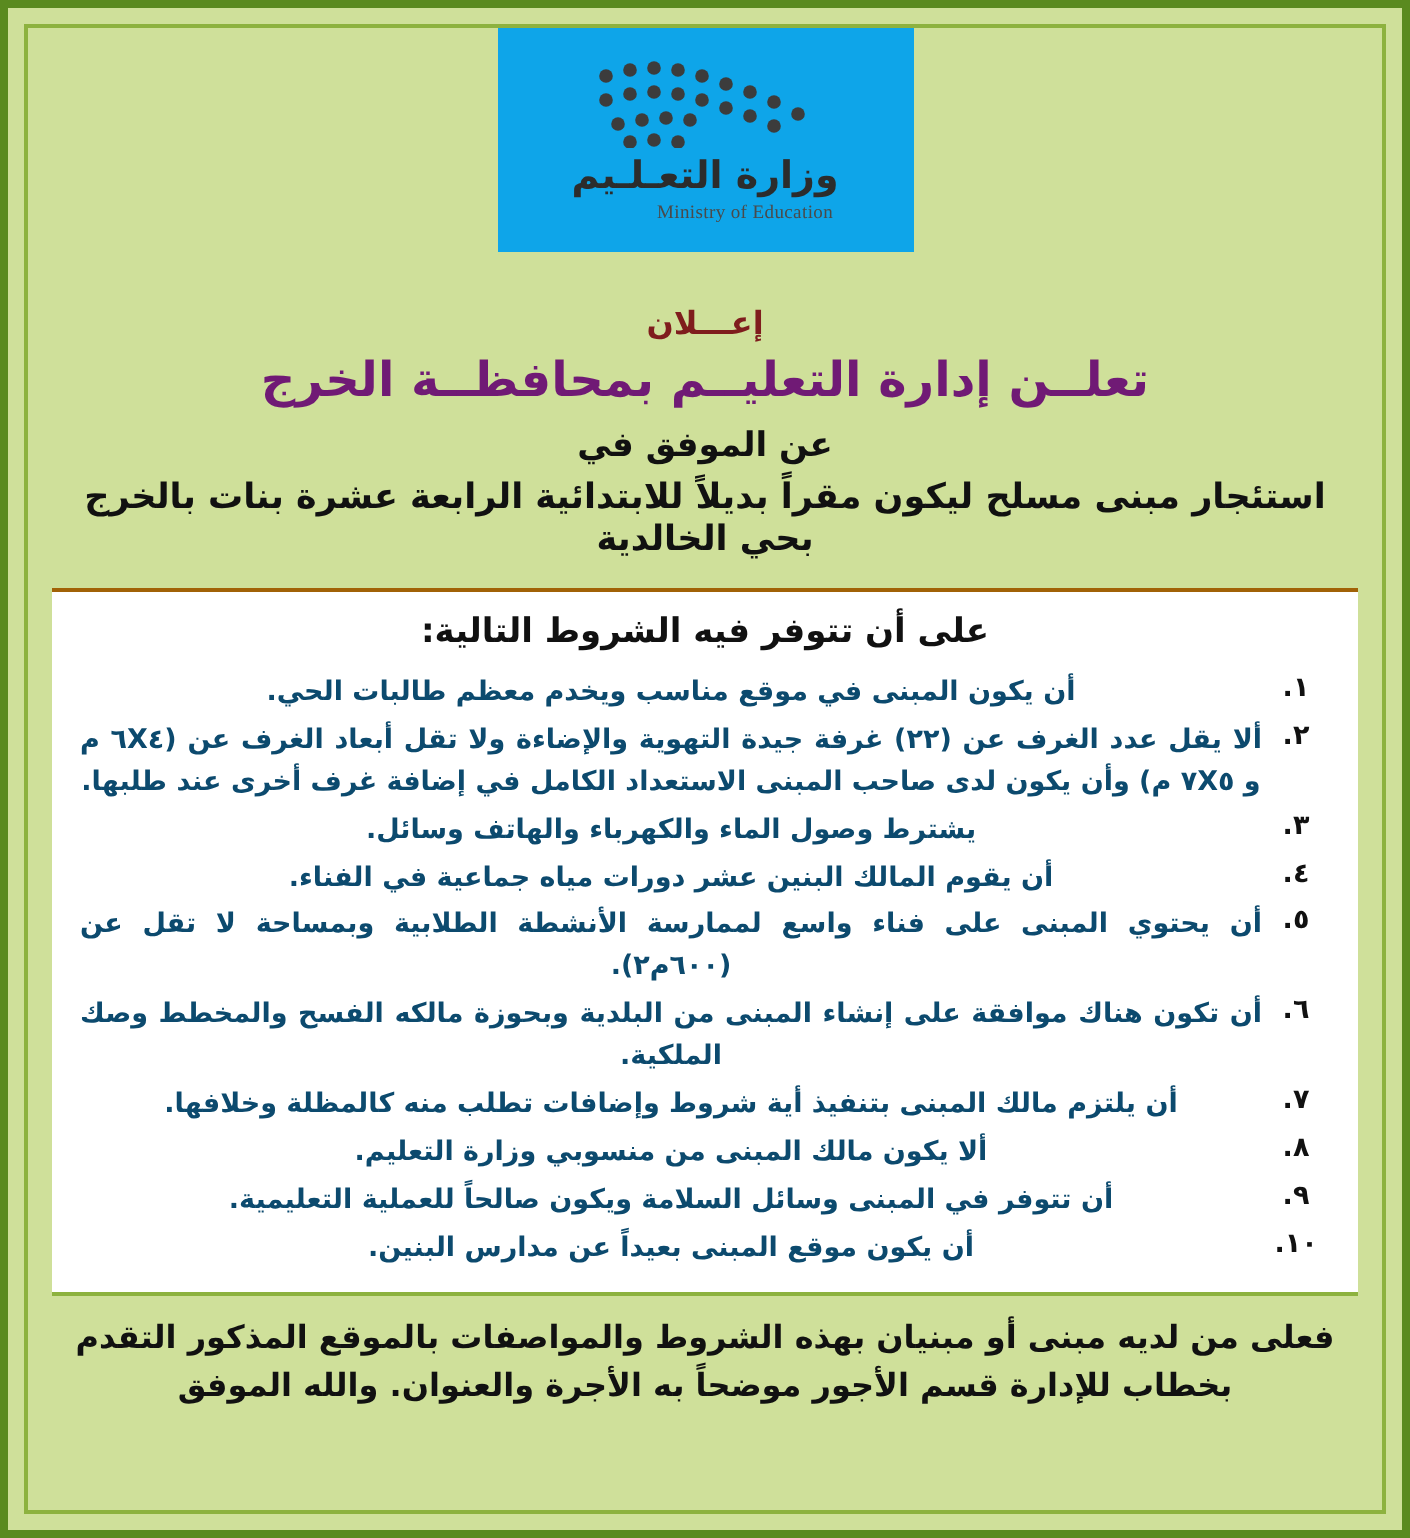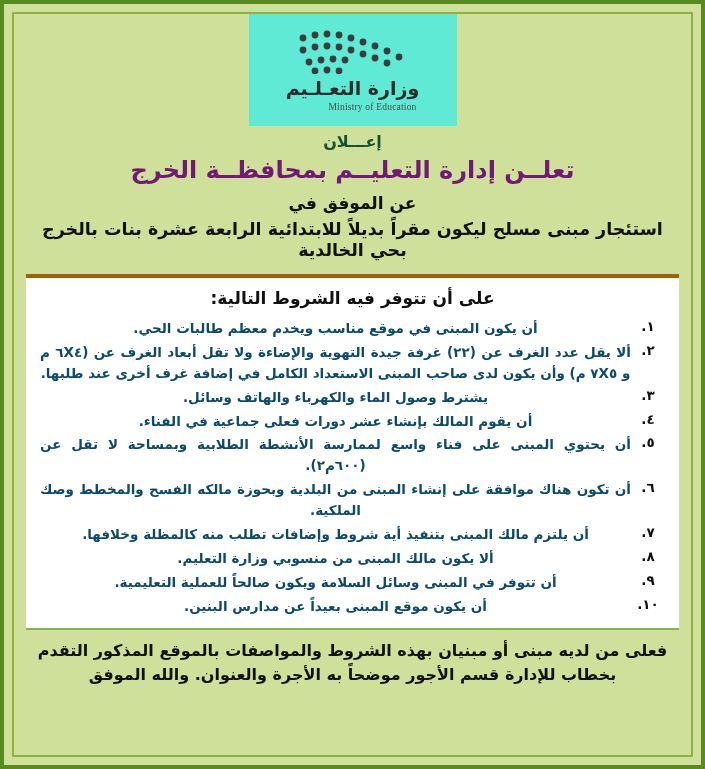--- a/index.html
+++ b/index.html
@@ -36,21 +36,21 @@
     padding: 10px 22px 6px 22px;
     box-sizing: border-box;
     height: 100%;
   }
 
   
   .logo-box {
     width: 208px;
     height: 112px;
     margin: 0 auto;
-    background: #5eead4;
+    background: #0ea5e9;
     display: flex;
     flex-direction: column;
     align-items: center;
     justify-content: center;
     padding-top: 2px;
     box-sizing: border-box;
   }
   .logo-dots {
     width: 120px;
     height: 44px;
@@ -71,22 +71,22 @@
     font-family: Liberation Serif, serif;
     direction: ltr;
     margin-left: 40px;
   }
 
   
   .kicker {
     text-align: center;
     font-size: 16px;
     font-weight: bold;
-    color: #14532d;
-    margin-top: 6px;
+    color: #7f1d1d;
+    margin-top: 26px;
     letter-spacing: 3px;
   }
   .head-1 {
     text-align: center;
     font-size: 24px;
     font-weight: bold;
     color: #701a75;
     margin-top: 6px;
     line-height: 1.15;
     letter-spacing: 0px;
@@ -104,21 +104,21 @@
     font-weight: bold;
     color: #111111;
     margin-top: 6px;
     line-height: 1.25;
   }
 
   
   .conditions {
     margin-top: 12px;
     background: #ffffff;
-    border-top: 4px solid #a16207;
+    border-top: 2px solid #a16207;
     border-bottom: 2px solid #8db23f;
     padding: 8px 14px 10px 14px;
   }
   .cond-title {
     text-align: center;
     font-size: 17px;
     font-weight: bold;
     color: #111111;
     margin: 2px 0 8px 0;
   }
@@ -216,21 +216,21 @@
           <tr>
             <td class="num">٢.</td>
             <td class="txt">ألا يقل عدد الغرف عن (٢٢) غرفة جيدة التهوية والإضاءة ولا تقل أبعاد الغرف عن (٦X٤ م و ٧X٥ م) وأن يكون لدى صاحب المبنى الاستعداد الكامل في إضافة غرف أخرى عند طلبها.</td>
           </tr>
           <tr>
             <td class="num">٣.</td>
             <td class="txt">يشترط وصول الماء والكهرباء والهاتف وسائل.</td>
           </tr>
           <tr>
             <td class="num">٤.</td>
-            <td class="txt">أن يقوم المالك بإنشاء عشر دورات فعلى جماعية في الفناء.</td>
+            <td class="txt">أن يقوم المالك البنين عشر دورات مياه جماعية في الفناء.</td>
           </tr>
           <tr>
             <td class="num">٥.</td>
             <td class="txt">أن يحتوي المبنى على فناء واسع لممارسة الأنشطة الطلابية وبمساحة لا تقل عن (٦٠٠م٢).</td>
           </tr>
           <tr>
             <td class="num">٦.</td>
             <td class="txt">أن تكون هناك موافقة على إنشاء المبنى من البلدية وبحوزة مالكه الفسح والمخطط وصك الملكية.</td>
           </tr>
           <tr>

